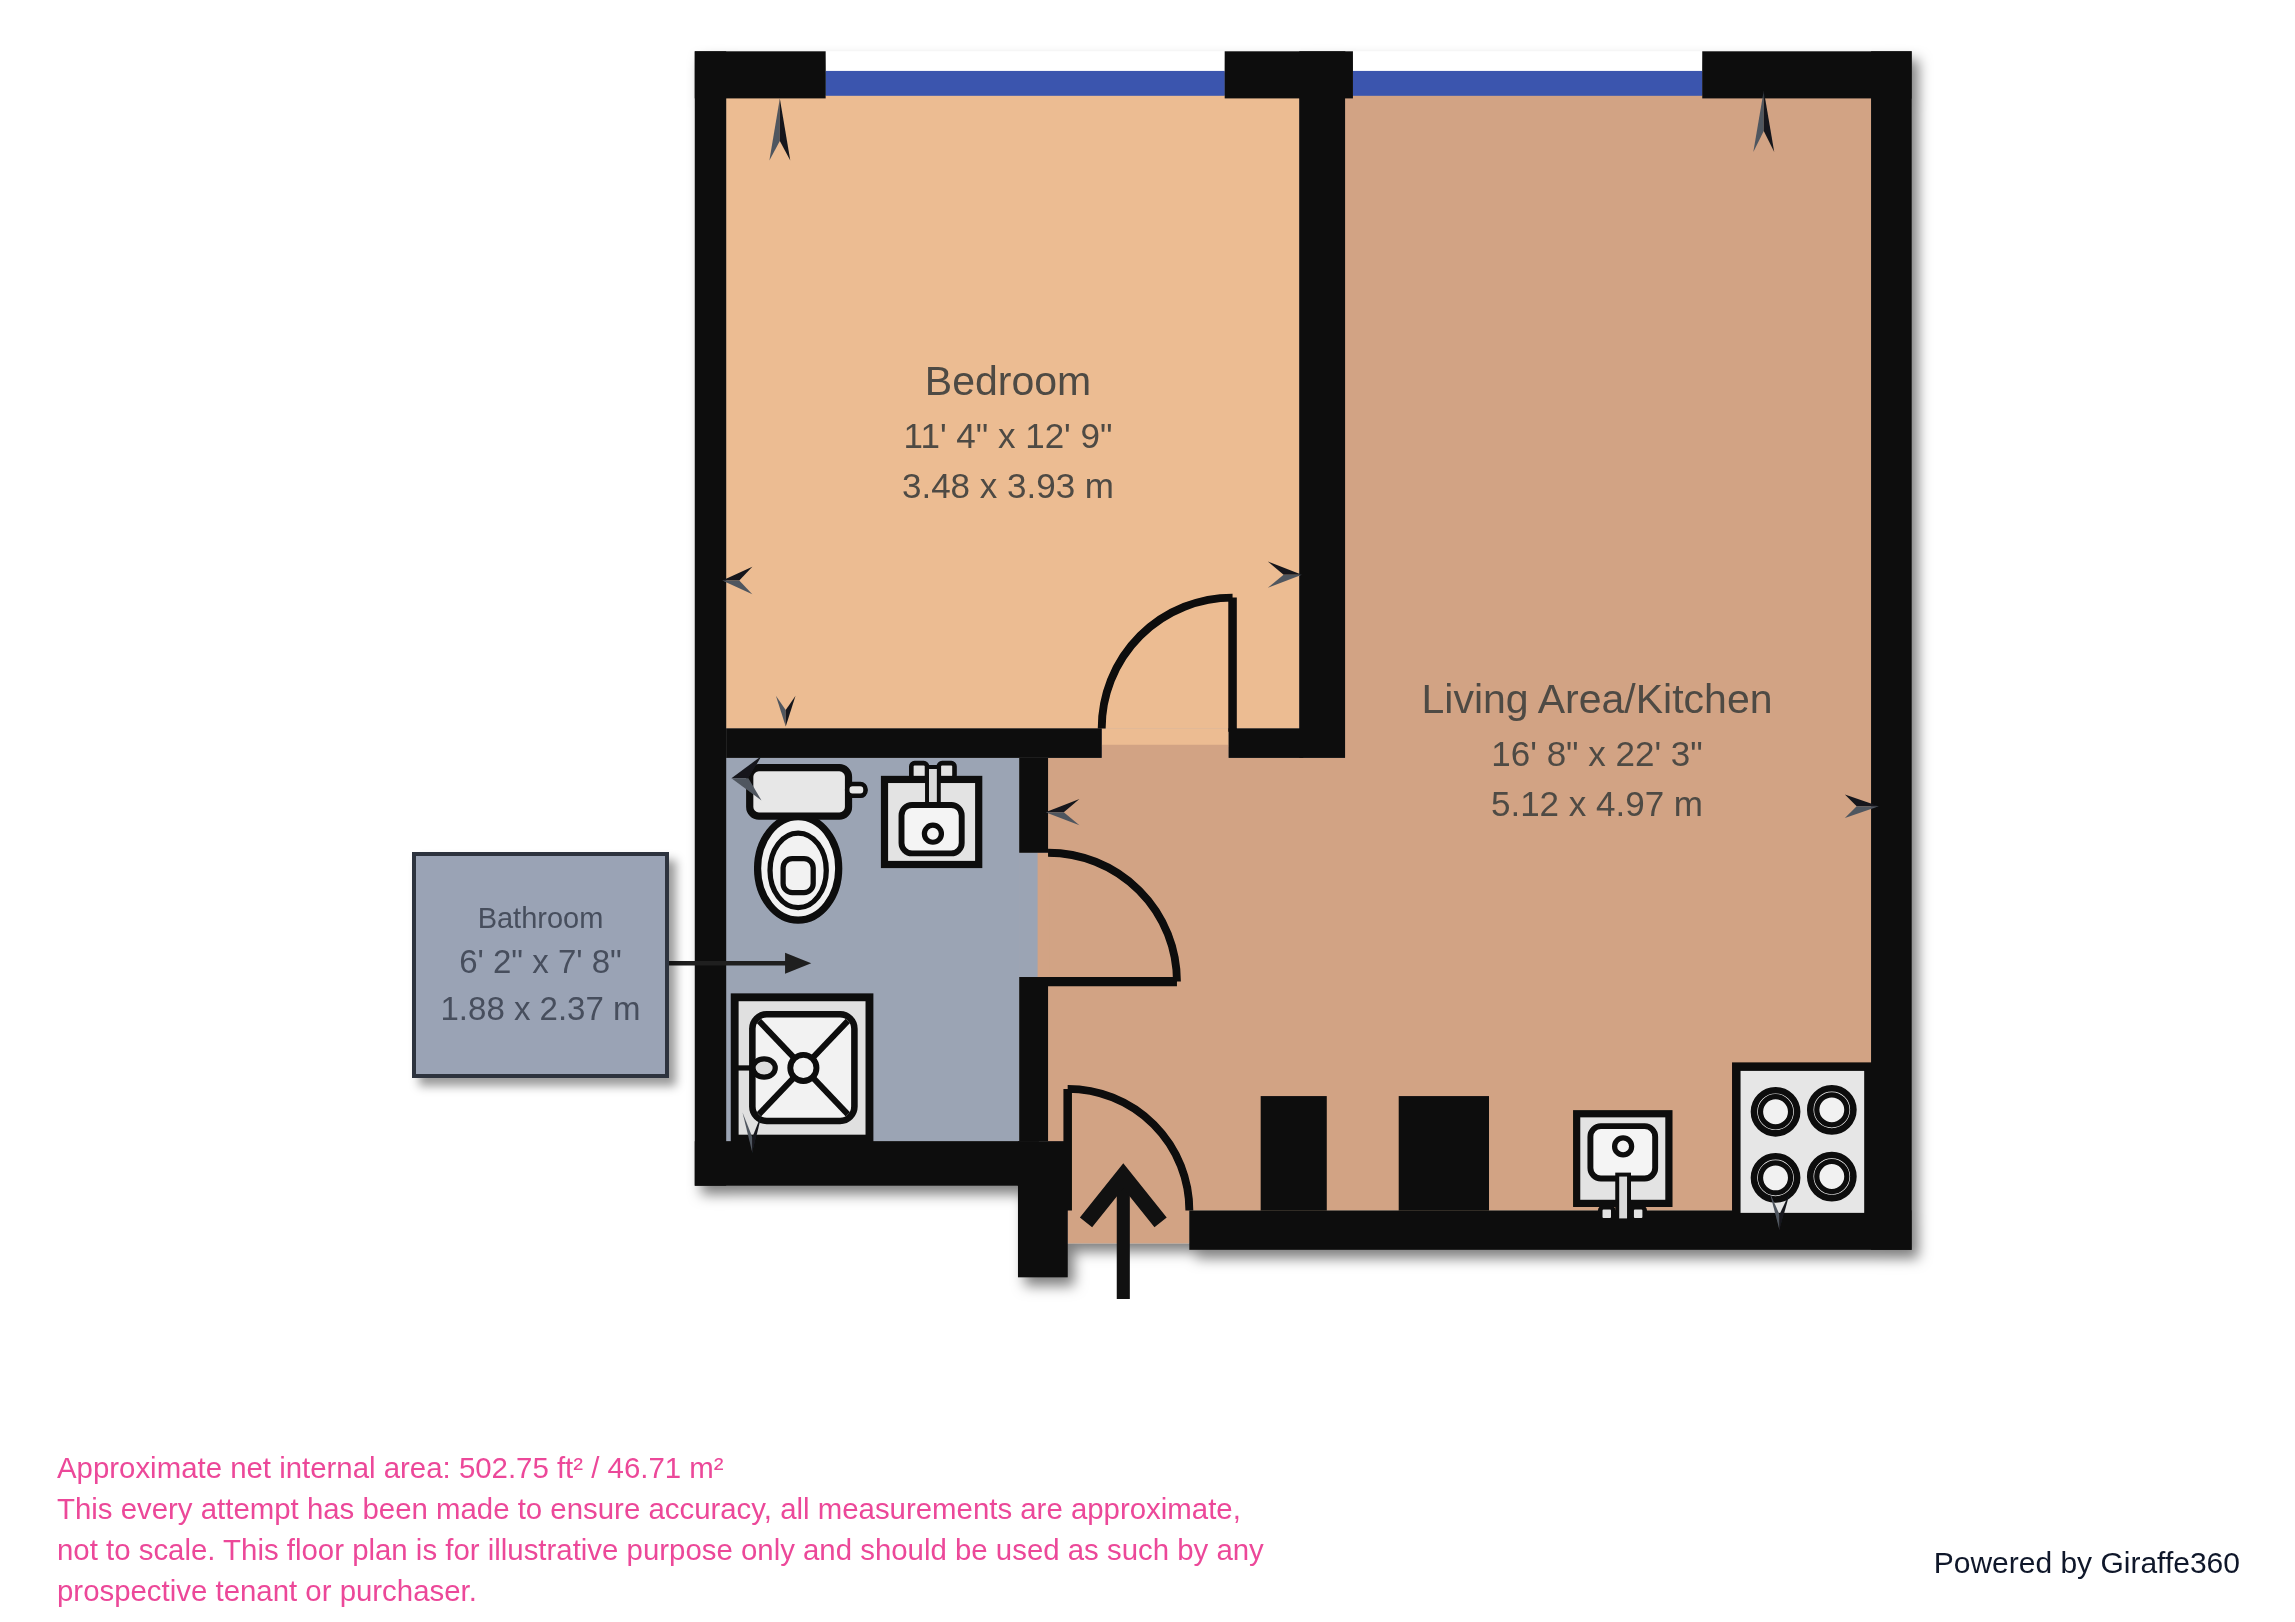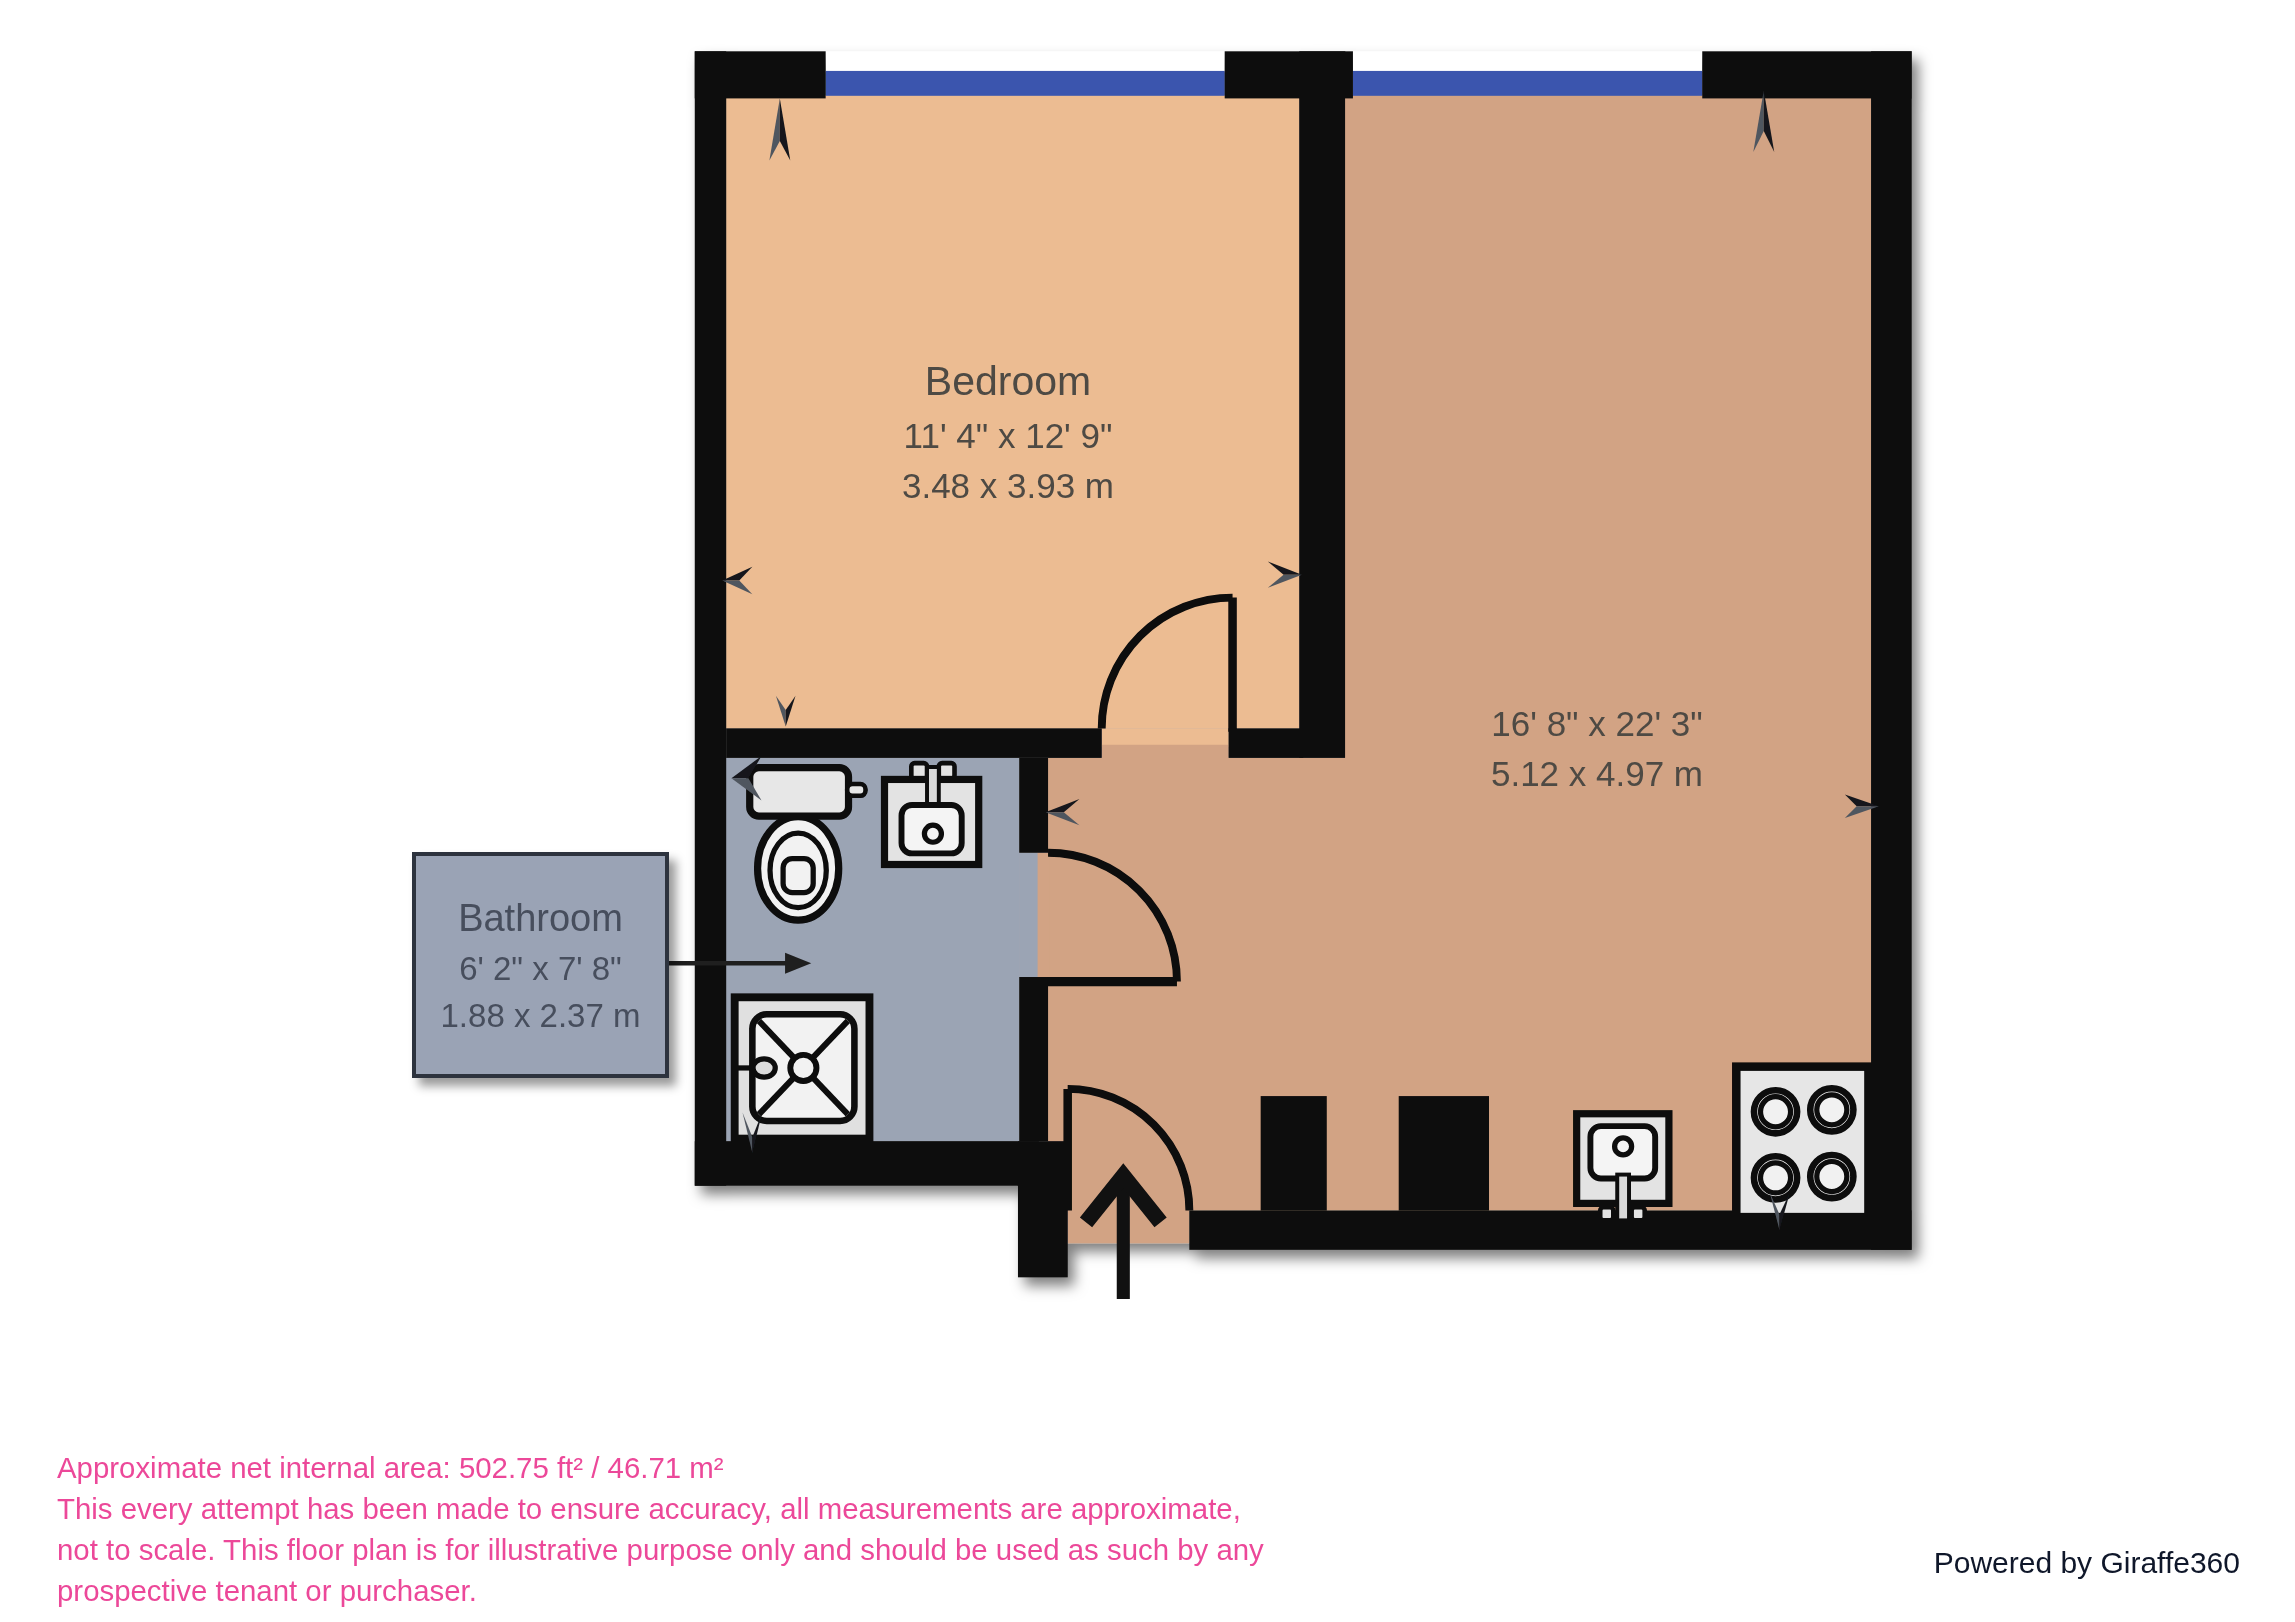--- a/index.html
+++ b/index.html
@@ -8,21 +8,21 @@
   .stage{position:absolute;left:0;top:0;width:2295px;height:1194px;}
   svg.plan{position:absolute;left:0;top:0;}
   .room-label{position:absolute;transform:translate(-50%,-50%);text-align:center;
               color:#4E4A44;pointer-events:none;}
   .room-name{font-size:41px;line-height:1.45;}
   .room-dims{font-size:35px;line-height:1.42;}
   .bath-box{position:absolute;left:412px;top:852px;width:257px;height:226px;
             box-sizing:border-box;border:4.6px solid #2D333E;background:#9AA3B5;
             display:flex;flex-direction:column;align-items:center;justify-content:center;
             box-shadow:6.5px 7.9px 9.2px rgba(0,0,0,0.40);color:#474E5D;}
-  .bath-box .room-name{font-size:38px;text-align:right;}
+  .bath-box .room-name{font-size:29px;text-align:right;}
   .bath-box .room-dims{font-size:33px;}
   .footer{position:absolute;left:57px;top:1447px;width:1570px;
           font-size:29.4px;line-height:41px;color:#ec4899;}
   .powered{position:absolute;right:55px;top:1546px;font-size:30px;color:#0f172a;}
 </style>
 </head>
 <body>
 
 <div class="stage">
 
@@ -183,20 +183,21 @@
   </g>
 </svg>
 
 <div class="room-label" style="left:1008px;top:431px">
   <div class="room-name">Bedroom</div>
   <div class="room-dims">11' 4" x 12' 9"</div>
   <div class="room-dims">3.48 x 3.93 m</div>
 </div>
 
 <div class="room-label" style="left:1597px;top:749px">
+  <div class="room-name">Living Area/Kitchen</div>
   <div class="room-dims">16' 8" x 22' 3"</div>
   <div class="room-dims">5.12 x 4.97 m</div>
 </div>
 
 <div class="bath-box">
   <div class="room-name">Bathroom</div>
   <div class="room-dims">6' 2" x 7' 8"</div>
   <div class="room-dims">1.88 x 2.37 m</div>
 </div>
 

